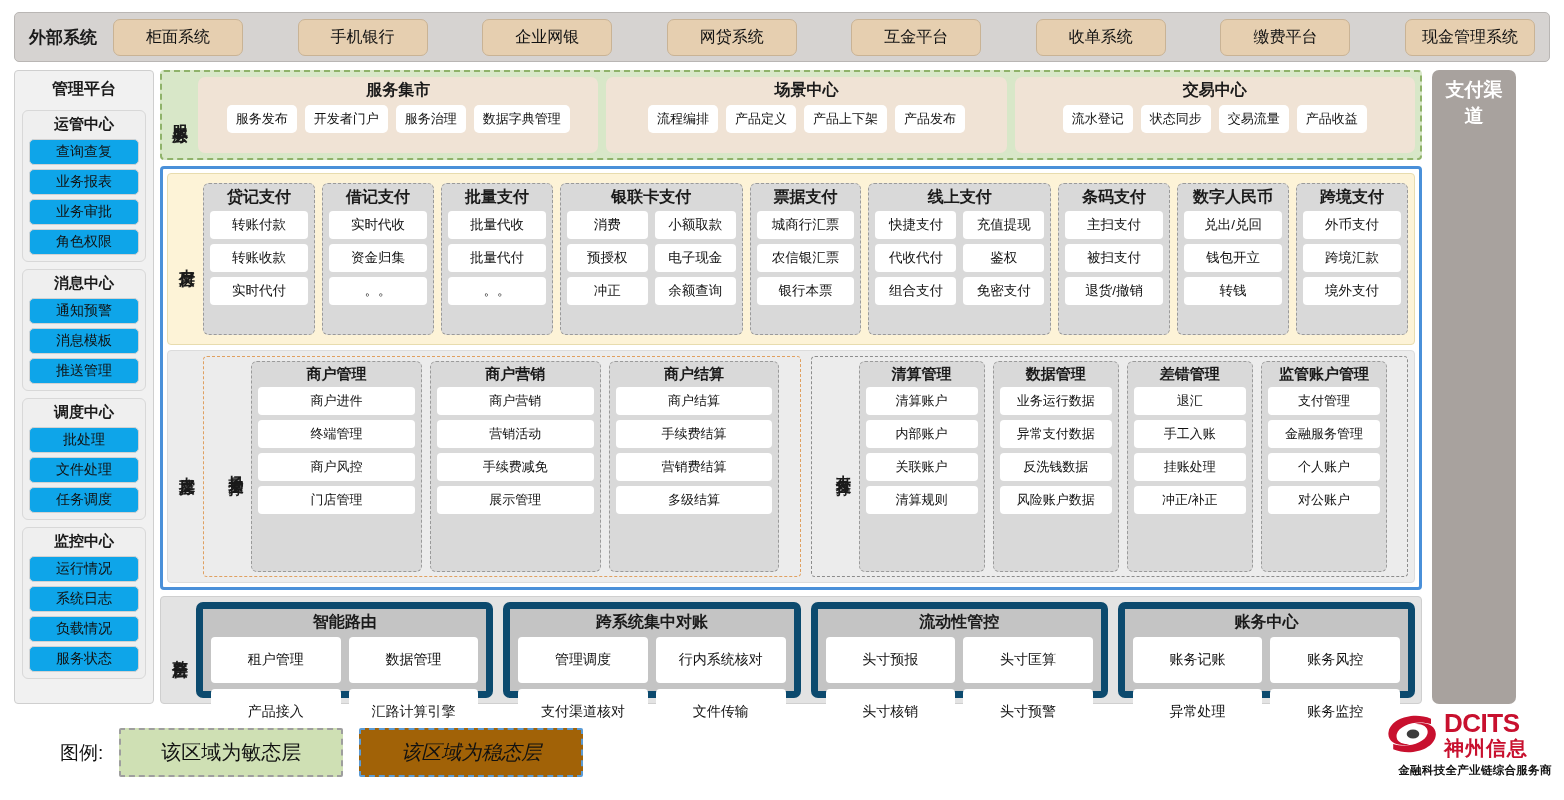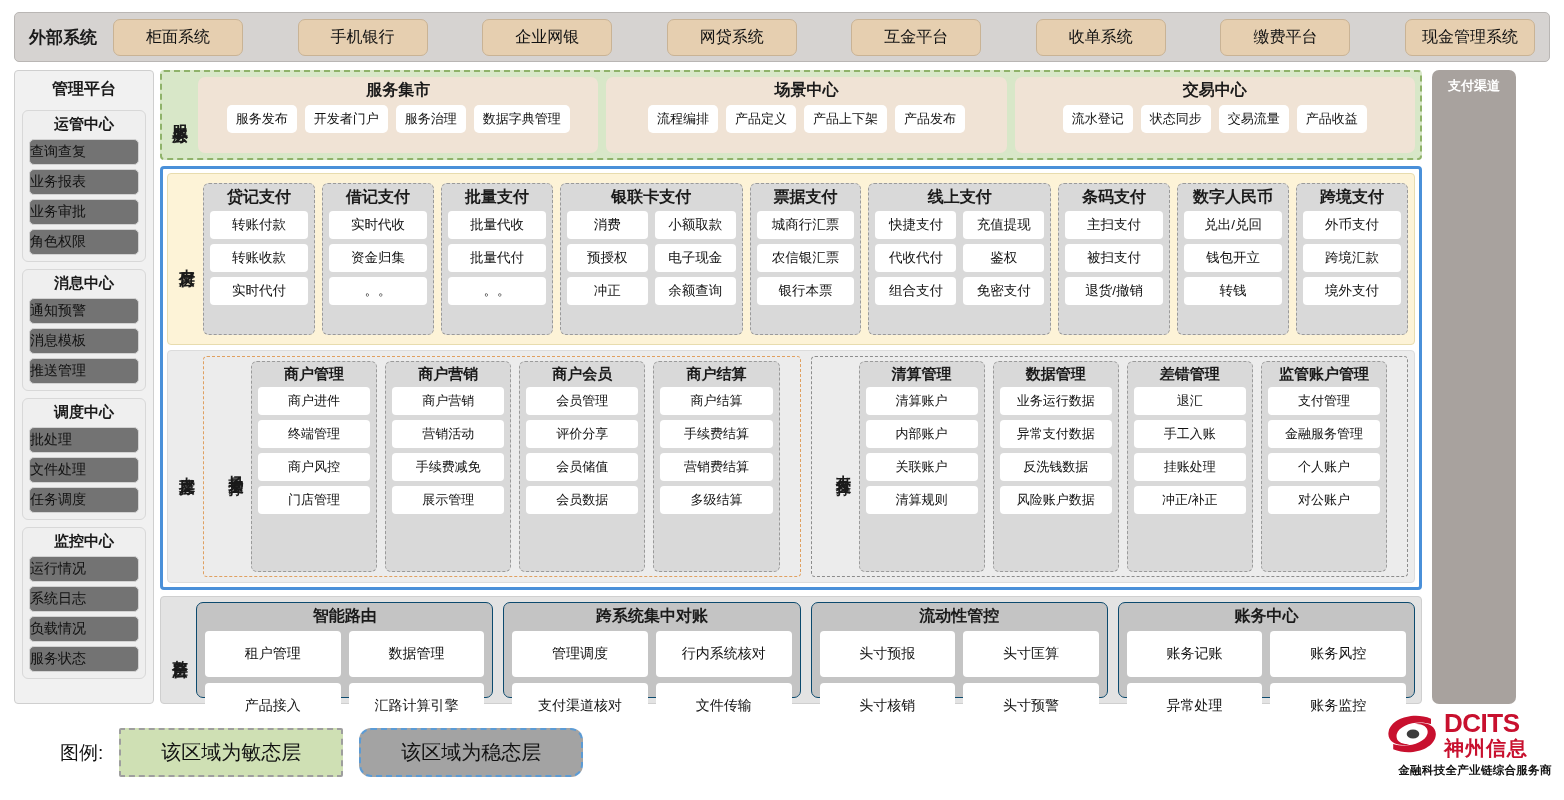--- a/index.html
+++ b/index.html
@@ -35,22 +35,22 @@
     background:#f1f1f1; border:1px solid #cfcfcf; border-radius:4px;
     padding:6px 7px; display:flex; flex-direction:column; gap:7px;
   }
   .mgmt-title{ text-align:center; font-size:16px; font-weight:bold; padding:2px 0 3px;}
   .mgmt-group{
     background:#efefef; border:1px solid #d8d8d8; border-radius:6px;
     padding:4px 6px 6px; display:flex; flex-direction:column; gap:4px;
   }
   .mgmt-group-title{ text-align:center; font-size:15px; font-weight:bold; margin-bottom:1px;}
   .mgmt-item{
-    background:#737373; border:1px solid #d2d2d2; border-radius:5px;
-    font-size:14px; text-align:left; padding:3px 0; color:#111;
+    background:#0ea5e9; border:1px solid #d2d2d2; border-radius:5px;
+    font-size:14px; text-align:center; padding:3px 0; color:#111;
   }
 
   
   .center{ position:absolute; left:160px; top:70px; width:1262px; height:634px;
            display:flex; flex-direction:column; gap:6px; }
 
   
   .svc-layer{
     background:#d8e7c8; border:2px dashed #8fb26a; border-radius:4px;
     height:90px; display:flex; align-items:stretch; padding:5px; gap:6px;
@@ -120,50 +120,50 @@
   .sup-items{ display:flex; flex-direction:column; gap:5px; width:100%; }
   .sup-items .tile{ font-size:13px; }
 
   
   .int-layer{
     background:#e3e3e3; border:1px solid #cfcfcf; border-radius:4px;
     height:108px; display:flex; align-items:stretch; padding:5px 6px; gap:4px;
   }
   .int-cards{ flex:1; display:flex; gap:10px; }
   .int-card{
-    flex:1; background:#c4c4c4; border:1px solid #0c4a6e; border-radius:7px;
+    flex:1; background:#c4c4c4; border:7px solid #0c4a6e; border-radius:7px;
     padding:3px 8px 7px; display:flex; flex-direction:column; align-items:center;
   }
   .int-card-title{ font-size:16px; font-weight:bold; margin-bottom:4px; }
   .int-grid{ display:flex; flex-direction:column; gap:6px; width:100%; }
   .int-grid .r{ display:flex; gap:8px; }
   .int-grid .r > .tile{ flex:1; font-size:14px; padding:14px 3px; }
 
   
   .chan{
     position:absolute; left:1432px; top:70px; width:84px; height:634px;
     background:#a8a29e; border-radius:7px;
     padding:5px 6px; display:flex; flex-direction:column; gap:5px;
   }
-  .chan-title{ text-align:center; font-size:13px; font-weight:bold; color:#fff; padding:2px 0 1px;}
+  .chan-title{ text-align:center; font-size:19px; font-weight:bold; color:#fff; padding:2px 0 1px;}
   .chan-item{
     background:#efefef; border-radius:6px; font-size:13.5px; color:#111;
     text-align:center; padding:5px 0; white-space:nowrap;
   }
 
   
   .legend{ position:absolute; left:60px; top:728px; display:flex; align-items:center; gap:16px;}
   .legend-label{ font-size:19px; color:#111; }
   .legend-agile{
     background:#cfe0b4; border:2px dashed #9e9e9e; border-radius:2px;
     padding:9px 40px; font-size:20px; color:#111;
   }
   .legend-stable{
-    background:#a3a3a3; border:2px dashed #5b9bd5; border-radius:12px;
-    padding:9px 40px; font-size:20px; color:#111;
+    background:#a16207; border:2px dashed #5b9bd5; border-radius:2px;
+    padding:9px 40px; font-size:20px; color:#111;font-style:italic;
   }
 
   
   .logo{ position:absolute; left:1386px; top:710px; width:178px; height:82px; }
   .logo-row{ display:flex; align-items:center; gap:4px; }
   .logo-mark{ width:54px; height:42px; flex:none; }
   .logo-text{ display:flex; flex-direction:column; line-height:1;}
   .logo-en{ font-size:26px; font-weight:bold; color:#c8102e; letter-spacing:-0.5px;}
   .logo-cn{ font-size:20px; font-weight:bold; color:#c8102e; letter-spacing:1px; margin-top:2px;}
   .logo-tag{ font-size:11.5px; font-weight:bold; color:#111; margin-top:5px; text-align:center; letter-spacing:0.3px;}
@@ -409,29 +409,20 @@
                     <div class="tile">门店管理</div>
                   </div>
                 </div>
                 <div class="sup-col">
                   <div class="sup-col-title">商户营销</div>
                   <div class="sup-items">
                     <div class="tile">商户营销</div>
                     <div class="tile">营销活动</div>
                     <div class="tile">手续费减免</div>
                     <div class="tile">展示管理</div>
-                  </div>
-                </div>
-                <div class="sup-col">
-                  <div class="sup-col-title">商户会员</div>
-                  <div class="sup-items">
-                    <div class="tile">会员管理</div>
-                    <div class="tile">评价分享</div>
-                    <div class="tile">会员储值</div>
-                    <div class="tile">会员数据</div>
                   </div>
                 </div>
                 <div class="sup-col">
                   <div class="sup-col-title">商户结算</div>
                   <div class="sup-items">
                     <div class="tile">商户结算</div>
                     <div class="tile">手续费结算</div>
                     <div class="tile">营销费结算</div>
                     <div class="tile">多级结算</div>
                   </div>

